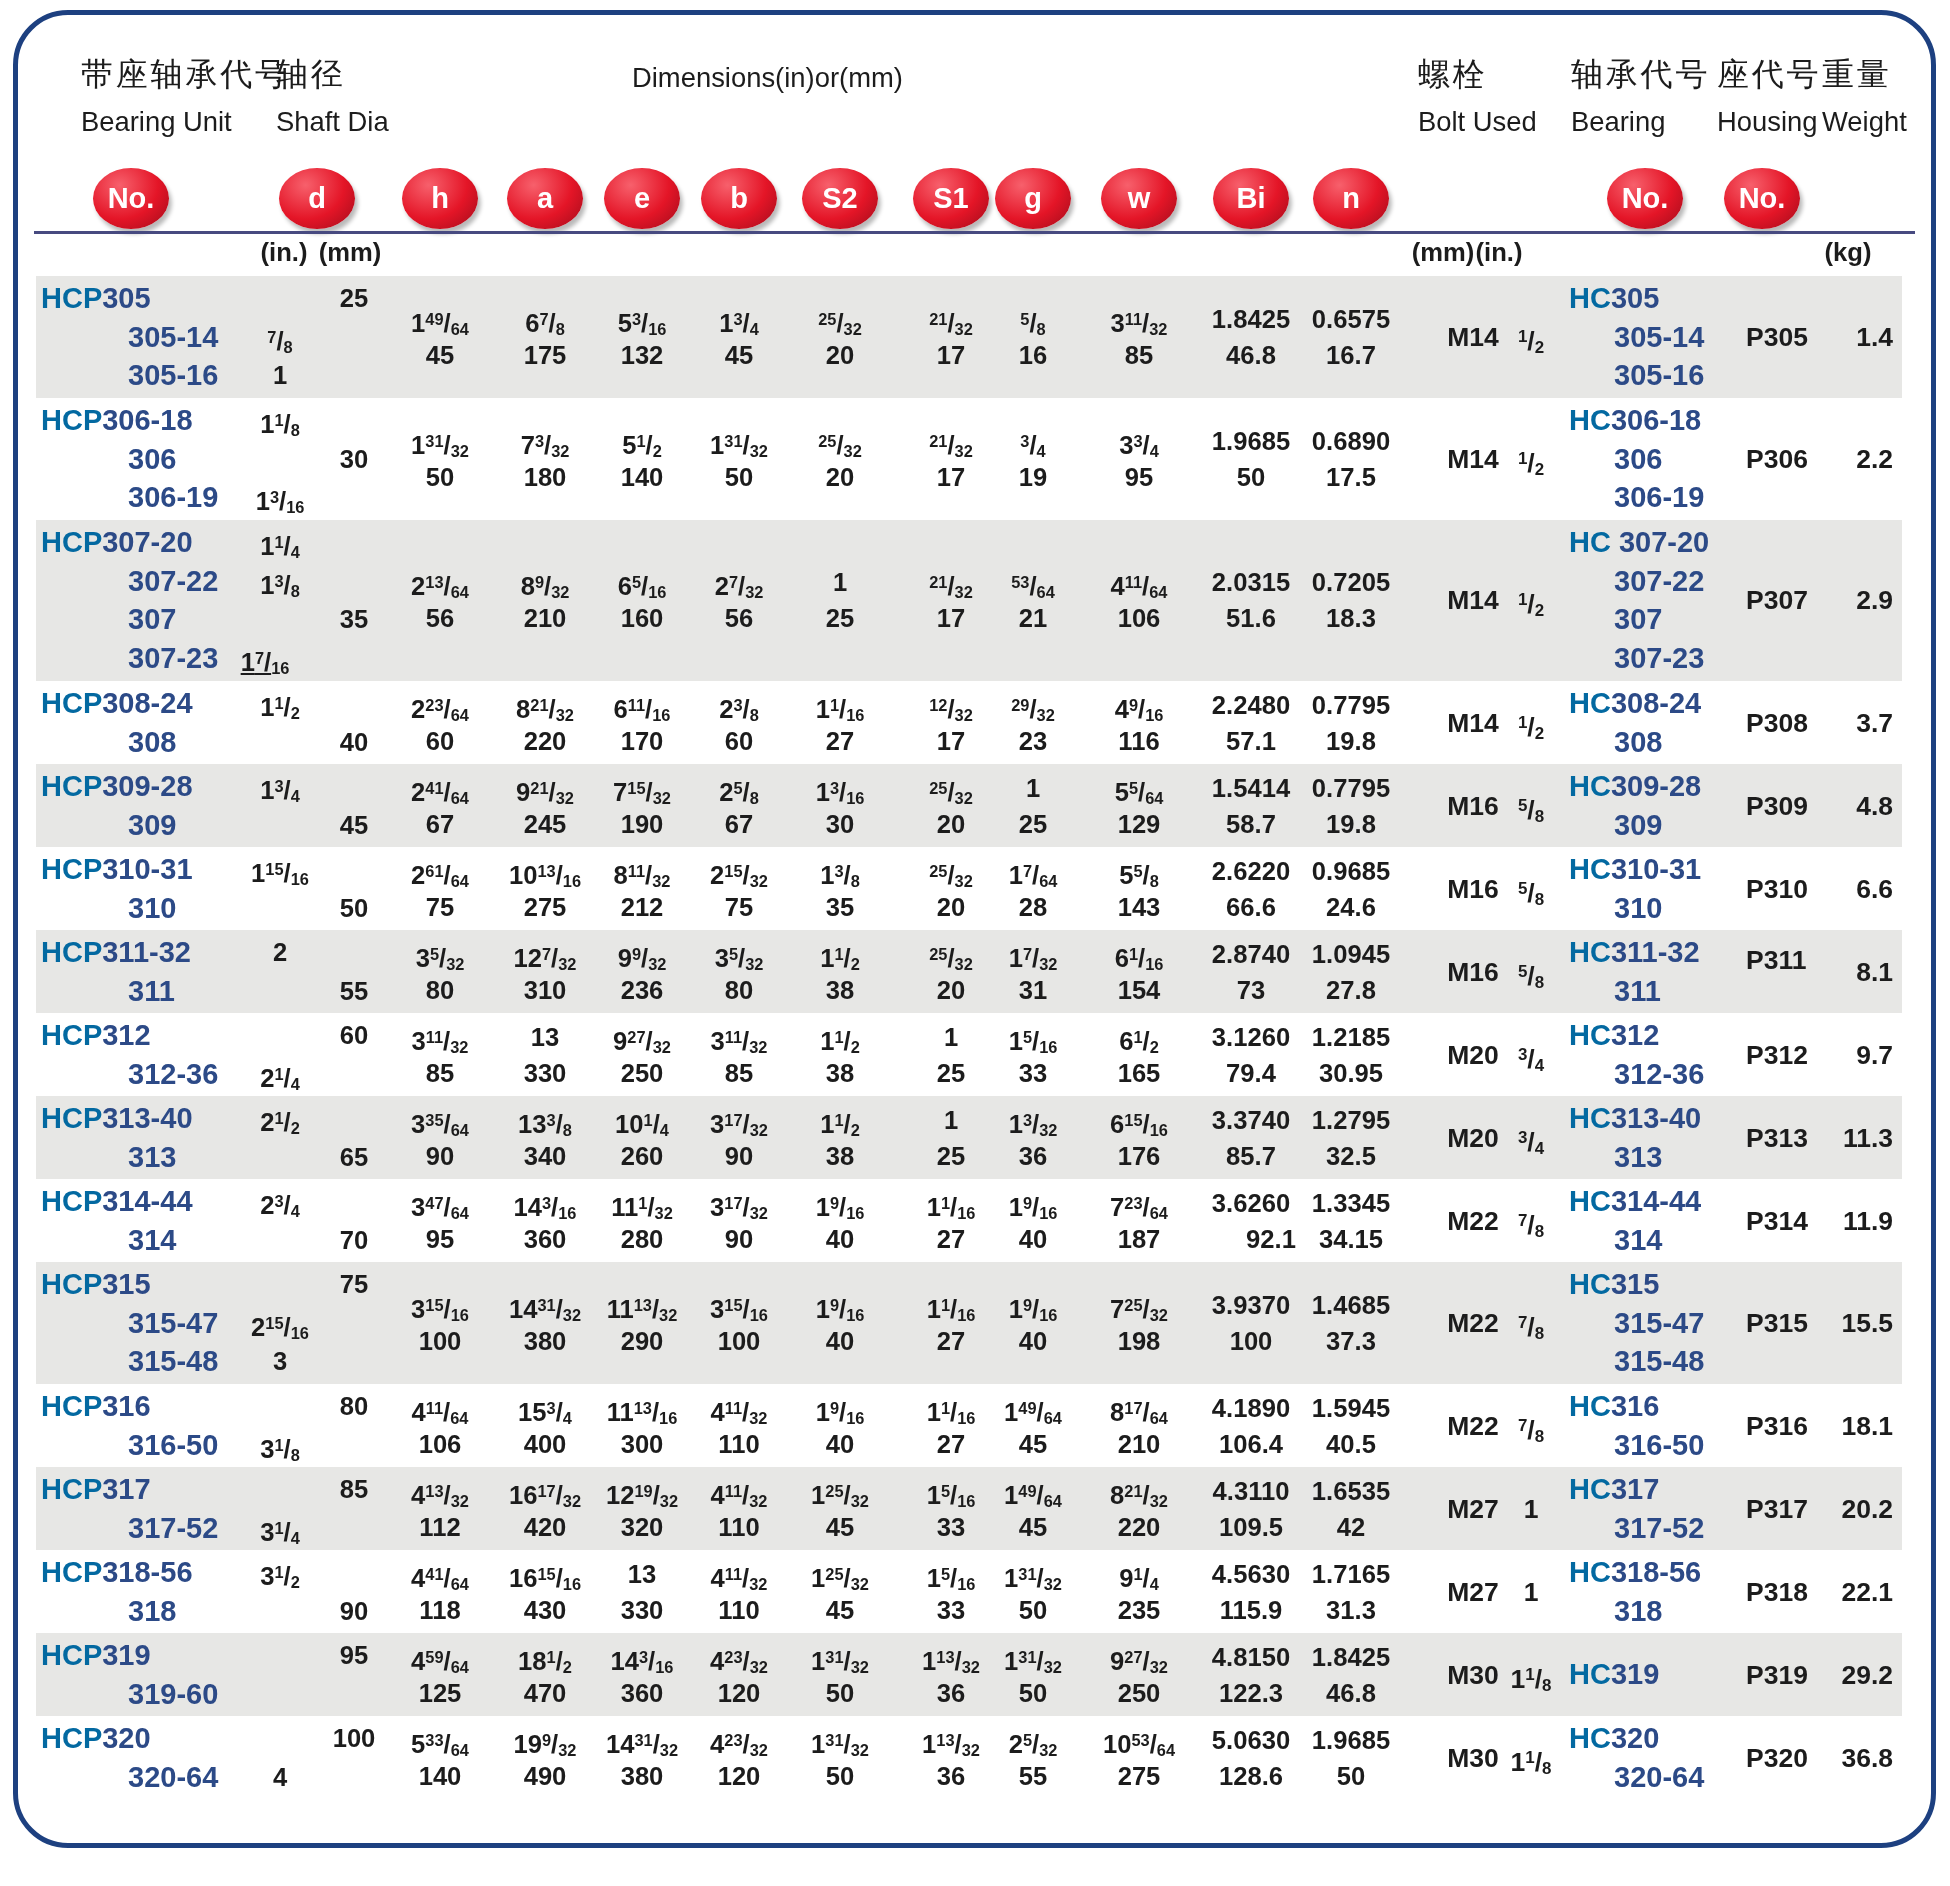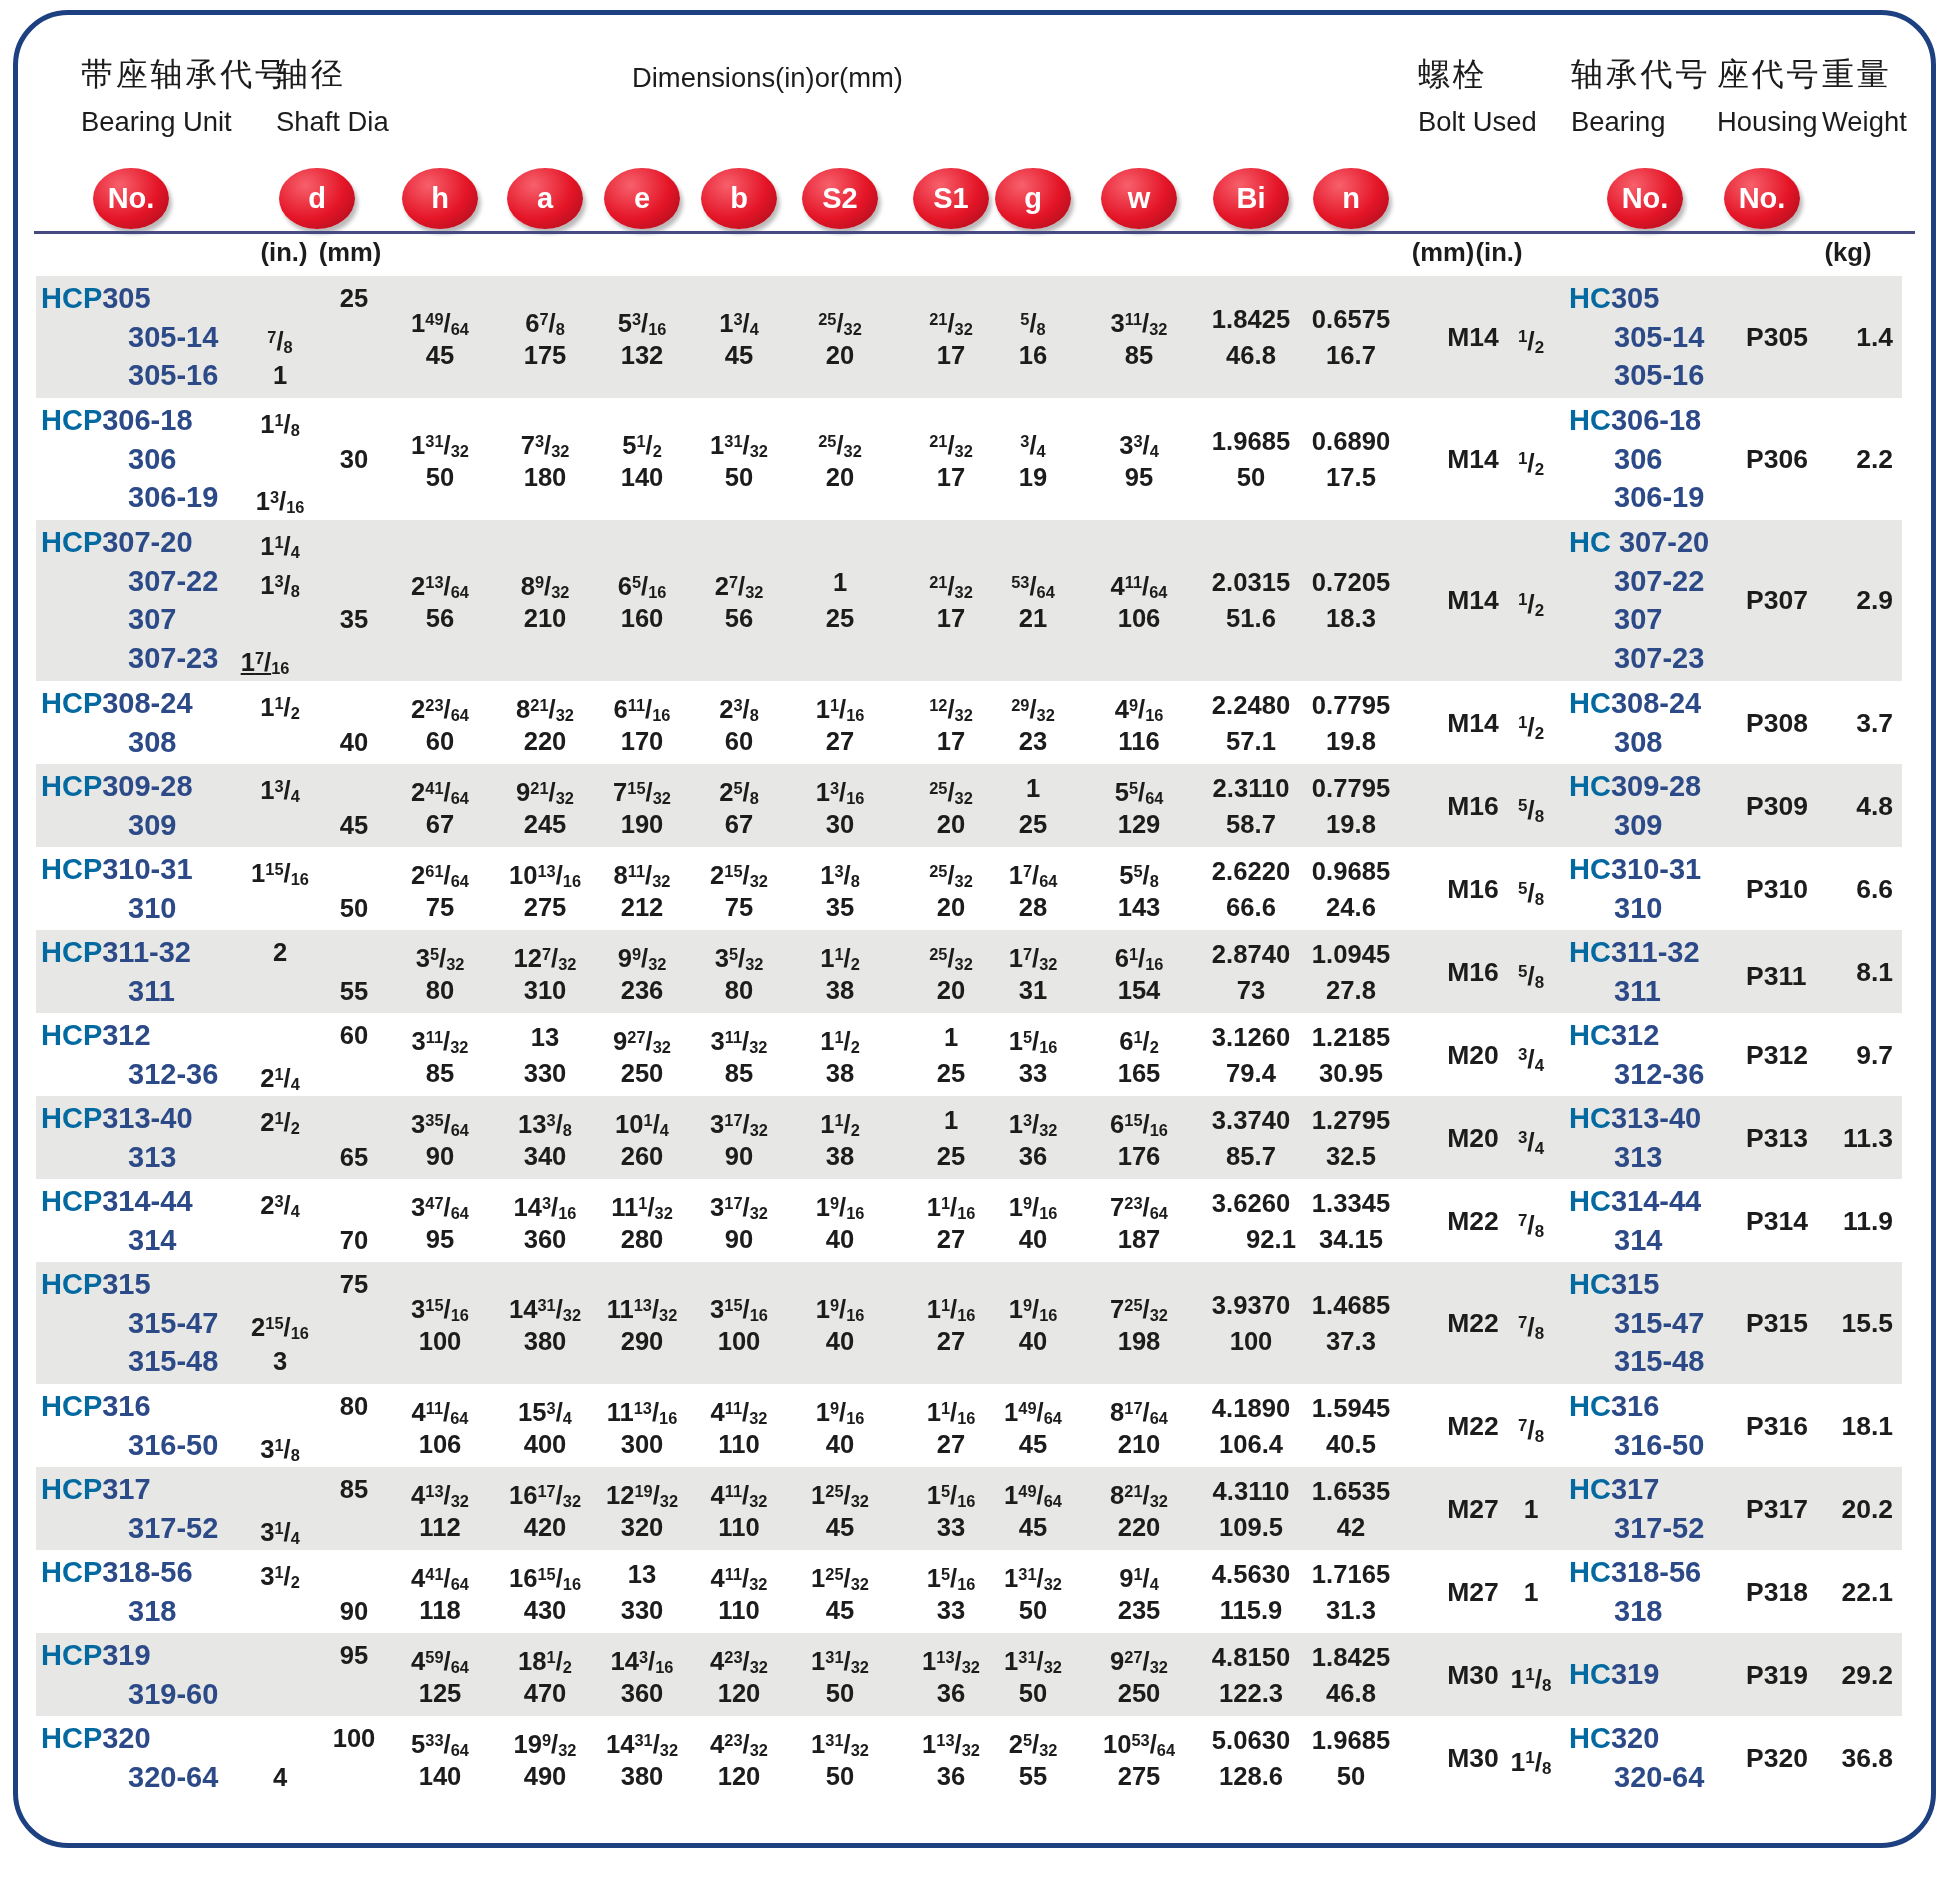--- a/index.html
+++ b/index.html
@@ -270,21 +270,21 @@
       <div class="cell ctr din" style="left: 739px; top: 5.7px;">2<sup>5</sup>/<sub>8</sub></div>
       <div class="cell ctr dmm" style="left: 739px; top: 42px;">67</div>
       <div class="cell ctr din" style="left: 840px; top: 5.7px;">1<sup>3</sup>/<sub>16</sub></div>
       <div class="cell ctr dmm" style="left: 840px; top: 42px;">30</div>
       <div class="cell ctr din" style="left: 951px; top: 5.7px;"><sup>25</sup>/<sub>32</sub></div>
       <div class="cell ctr dmm" style="left: 951px; top: 42px;">20</div>
       <div class="cell ctr din" style="left: 1033px; top: 5.7px;">1</div>
       <div class="cell ctr dmm" style="left: 1033px; top: 42px;">25</div>
       <div class="cell ctr din" style="left: 1139px; top: 5.7px;">5<sup>5</sup>/<sub>64</sub></div>
       <div class="cell ctr dmm" style="left: 1139px; top: 42px;">129</div>
-      <div class="cell ctr din" style="left: 1251px; top: 5.7px;">2.3110</div>
+      <div class="cell ctr din" style="left: 1251px; top: 5.7px;">1.5414</div>
       <div class="cell ctr dmm" style="left: 1251px; top: 42px;">58.7</div>
       <div class="cell ctr din" style="left: 1351px; top: 5.7px;">0.7795</div>
       <div class="cell ctr dmm" style="left: 1351px; top: 42px;">19.8</div>
       <div class="cell ctr boltc" style="left: 1473px; top: 24px;">M16</div>
       <div class="cell ctr boltc" style="left: 1531px; top: 24px;"><sup>5</sup>/<sub>8</sub></div>
       <div class="bline" style="left: 1569px; top: 2.8px;"><span class="pfx">HC</span><span class="code">309-28</span></div>
       <div class="bline ind" style="left: 1569px; top: 42px;"><span class="code">309</span></div>
       <div class="cell housing" style="left: 1746px; top: 24px;">P309</div>
       <div class="cell rgt weight" style="left: 1893px; top: 24px;">4.8</div>
     </div>
@@ -343,21 +343,21 @@
       <div class="cell ctr din" style="left: 1139px; top: 5.7px;">6<sup>1</sup>/<sub>16</sub></div>
       <div class="cell ctr dmm" style="left: 1139px; top: 42px;">154</div>
       <div class="cell ctr din" style="left: 1251px; top: 5.7px;">2.8740</div>
       <div class="cell ctr dmm" style="left: 1251px; top: 42px;">73</div>
       <div class="cell ctr din" style="left: 1351px; top: 5.7px;">1.0945</div>
       <div class="cell ctr dmm" style="left: 1351px; top: 42px;">27.8</div>
       <div class="cell ctr boltc" style="left: 1473px; top: 24px;">M16</div>
       <div class="cell ctr boltc" style="left: 1531px; top: 24px;"><sup>5</sup>/<sub>8</sub></div>
       <div class="bline" style="left: 1569px; top: 2.8px;"><span class="pfx">HC</span><span class="code">311-32</span></div>
       <div class="bline ind" style="left: 1569px; top: 42px;"><span class="code">311</span></div>
-      <div class="cell housing" style="left: 1746px; top: 28px;">P311</div>
+      <div class="cell housing" style="left: 1746px; top: 12px;">P311</div>
       <div class="cell rgt weight" style="left: 1893px; top: 24px;">8.1</div>
     </div>
     <div class="blk" style="height: 83px;">
       <div class="uline" style="left: 41px; top: 2.8px;"><span class="pfx">HCP</span><span class="code">312</span></div>
       <div class="cell ctr mmval" style="left: 354px; top: 2.8px;">60</div>
       <div class="uline ind" style="left: 41px; top: 42px;"><span class="code">312-36</span></div>
       <div class="cell ctr dval" style="left: 280px; top: 42px;">2<sup>1</sup>/<sub>4</sub></div>
       <div class="cell ctr din" style="left: 440px; top: 5.7px;">3<sup>11</sup>/<sub>32</sub></div>
       <div class="cell ctr dmm" style="left: 440px; top: 42px;">85</div>
       <div class="cell ctr din" style="left: 545px; top: 5.7px;">13</div>

